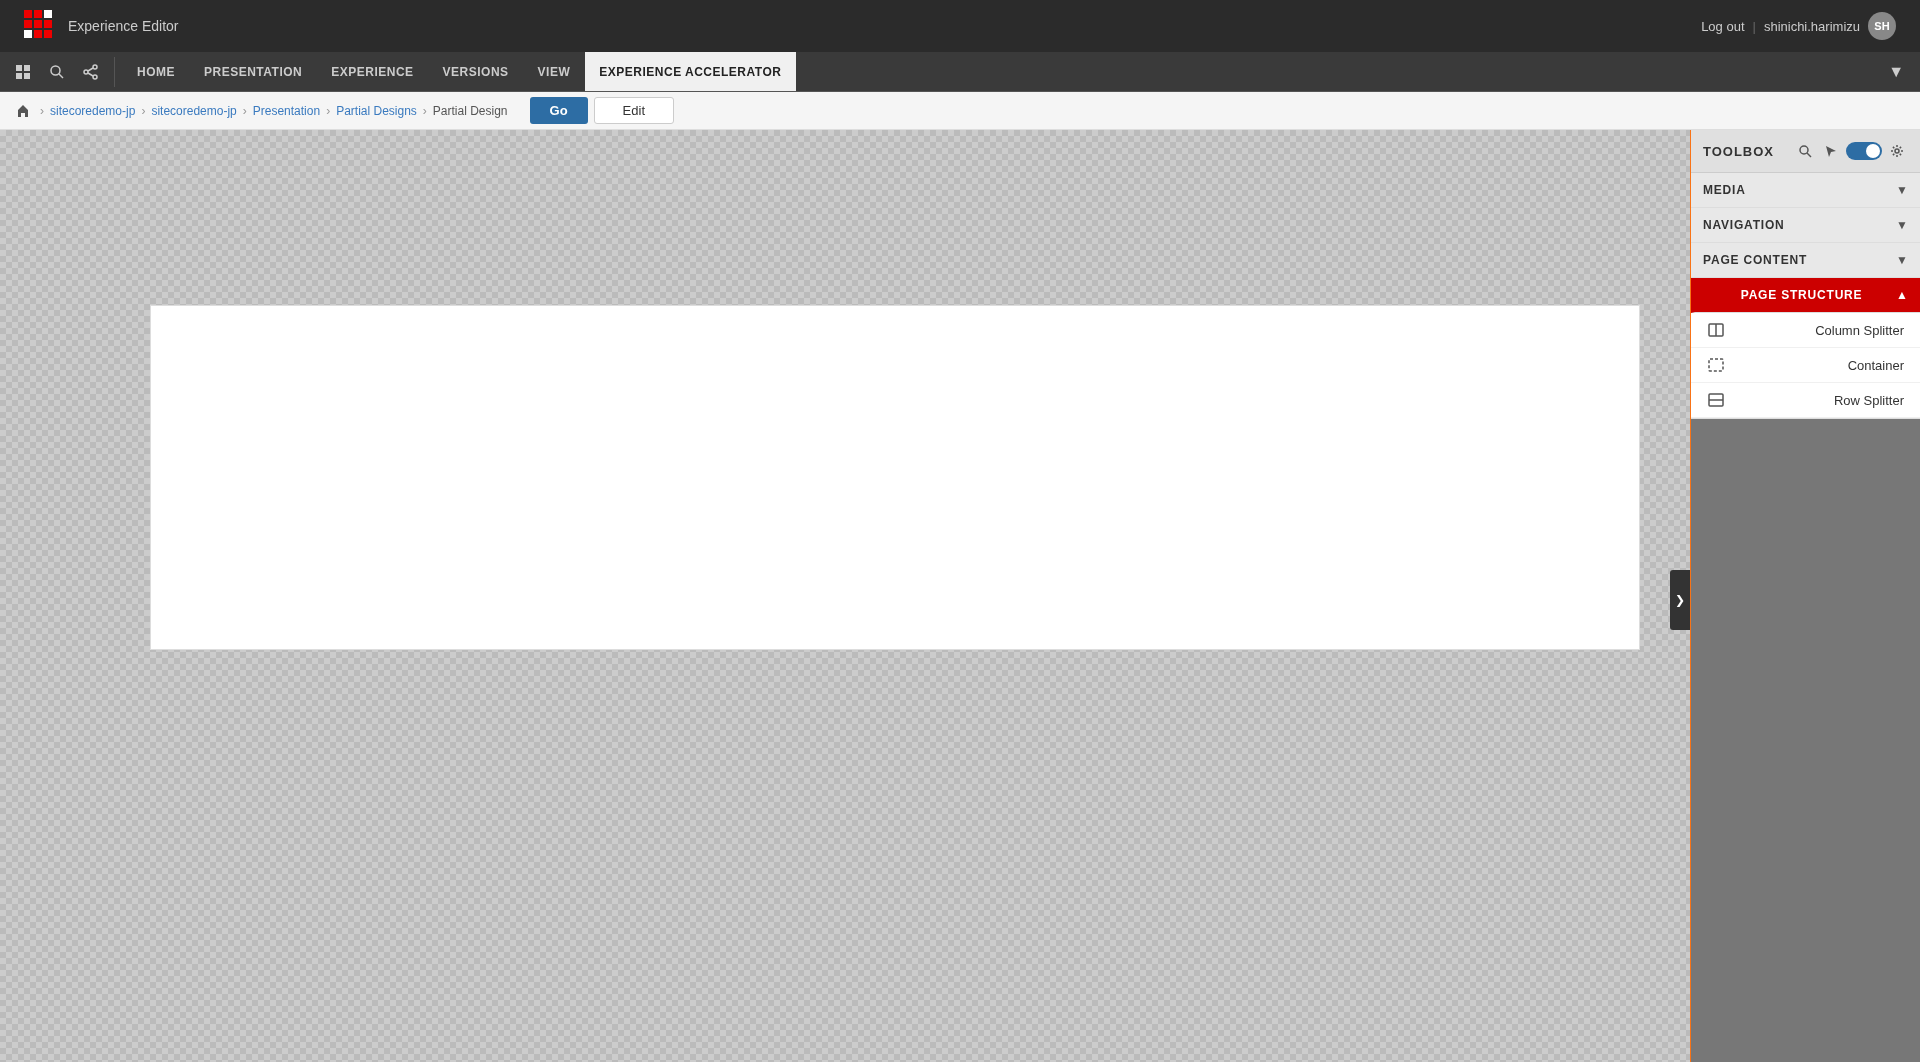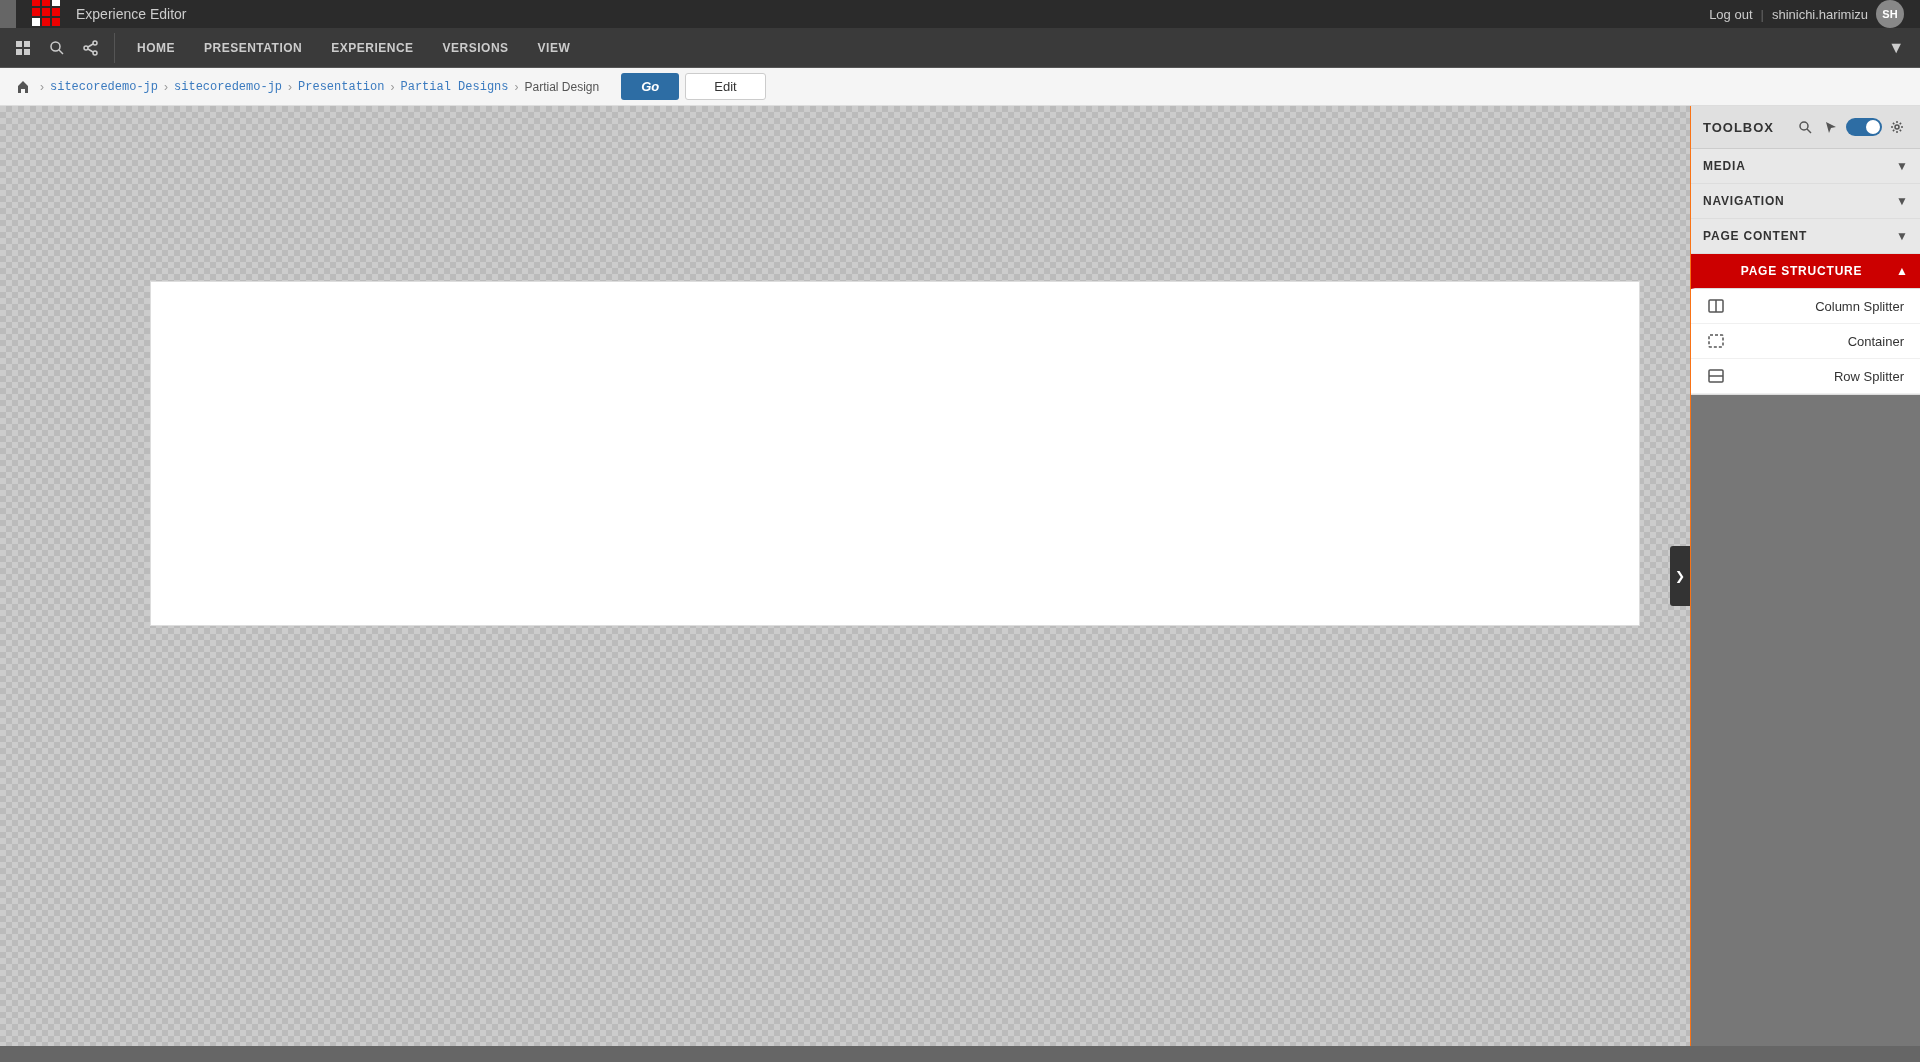--- a/index.html
+++ b/index.html
@@ -3,24 +3,23 @@
   <meta charset="utf-8">
   <style>
     * { box-sizing: border-box; margin: 0; padding: 0; }
     body { font-family: Arial, sans-serif; font-size: 13px; background: #666; overflow: hidden; width: 1920px; height: 1062px; }
 
     
     #title-bar {
       display: flex;
       align-items: center;
       background: #2b2b2b;
-      height: 28px;
-      padding: 0 16px;
+      height: 52px;
+      padding: 0 24px;
       color: #fff;
-      margin-left: 16px;
     }
     #title-bar .logo {
       width: 32px;
       height: 32px;
       margin-right: 12px;
       flex-shrink: 0;
     }
     #title-bar .app-title {
       color: #ccc;
       font-size: 14px;
@@ -108,38 +107,36 @@
       width: 22px; height: 22px;
       display: flex; align-items: center; justify-content: center;
       color: #555; font-size: 13px;
     }
     #breadcrumb-bar .bc-sep { color: #999; font-size: 12px; }
     #breadcrumb-bar .bc-item {
       color: #3a7abf;
       font-size: 12px;
       cursor: pointer;
       text-decoration: none;
-      font-family: Liberation Mono, monospace;
     }
     #breadcrumb-bar .bc-current { color: #555; font-size: 12px; }
     #breadcrumb-bar .bc-actions {
       margin-left: 16px;
       display: flex;
       gap: 6px;
     }
     #breadcrumb-bar .btn-go {
       background: #2d6da4;
       color: #fff;
       border: none;
       padding: 5px 20px;
       border-radius: 3px;
       cursor: pointer;
       font-size: 13px;
       font-weight: bold;
-      font-style: italic;
     }
     #breadcrumb-bar .btn-edit {
       background: #fff;
       color: #333;
       border: 1px solid #ccc;
       padding: 5px 28px;
       border-radius: 3px;
       cursor: pointer;
       font-size: 13px;
     }
@@ -391,20 +388,23 @@
       <span>PRESENTATION</span>
     </div>
     <div class="nav-tab">
       <span>EXPERIENCE</span>
     </div>
     <div class="nav-tab">
       <span>VERSIONS</span>
     </div>
     <div class="nav-tab">
       <span>VIEW</span>
+    </div>
+    <div class="nav-tab active">
+      <span>EXPERIENCE ACCELERATOR</span>
     </div>
   </div>
   <div class="nav-expand">▼</div>
 </div>
 
 <div id="breadcrumb-bar">
   <div class="bc-home">
     <svg width="14" height="14" viewBox="0 0 14 14" fill="#555">
       <path d="M2 13V6L7 1l5 5v7H9V9H5v4z"></path>
     </svg>

